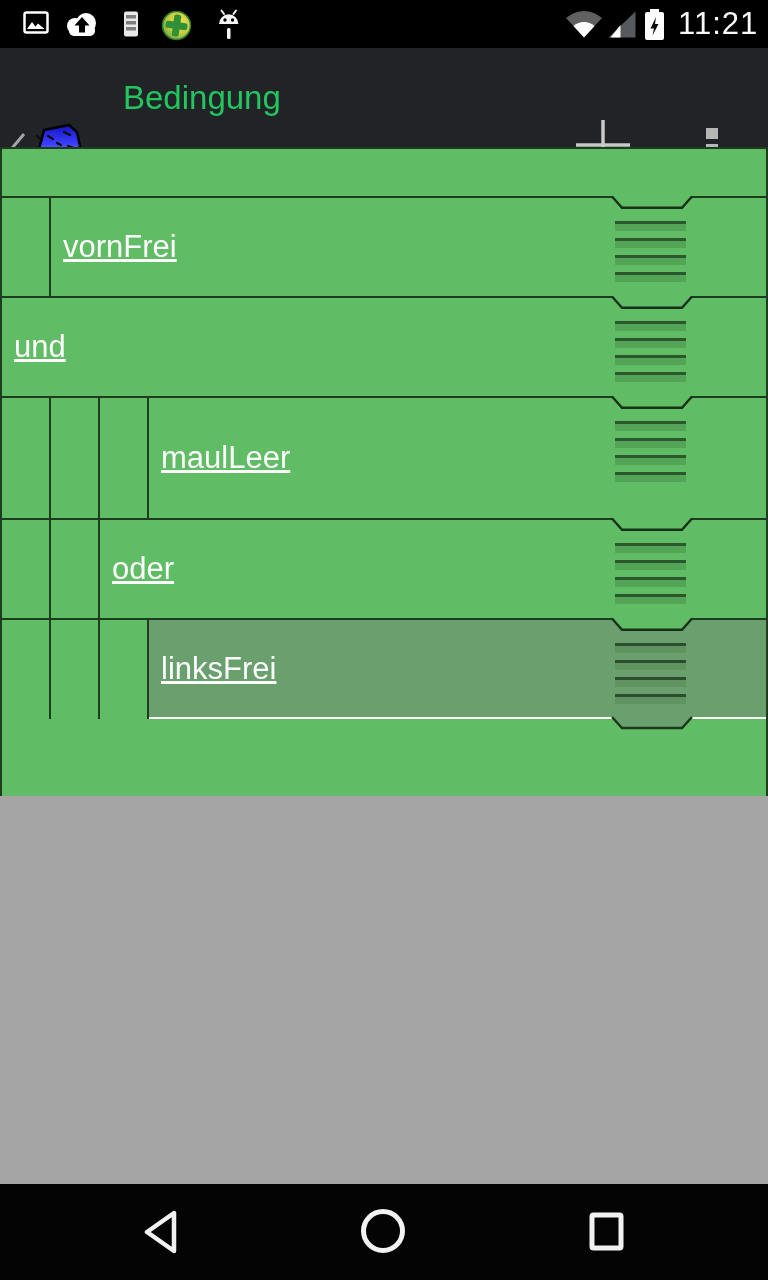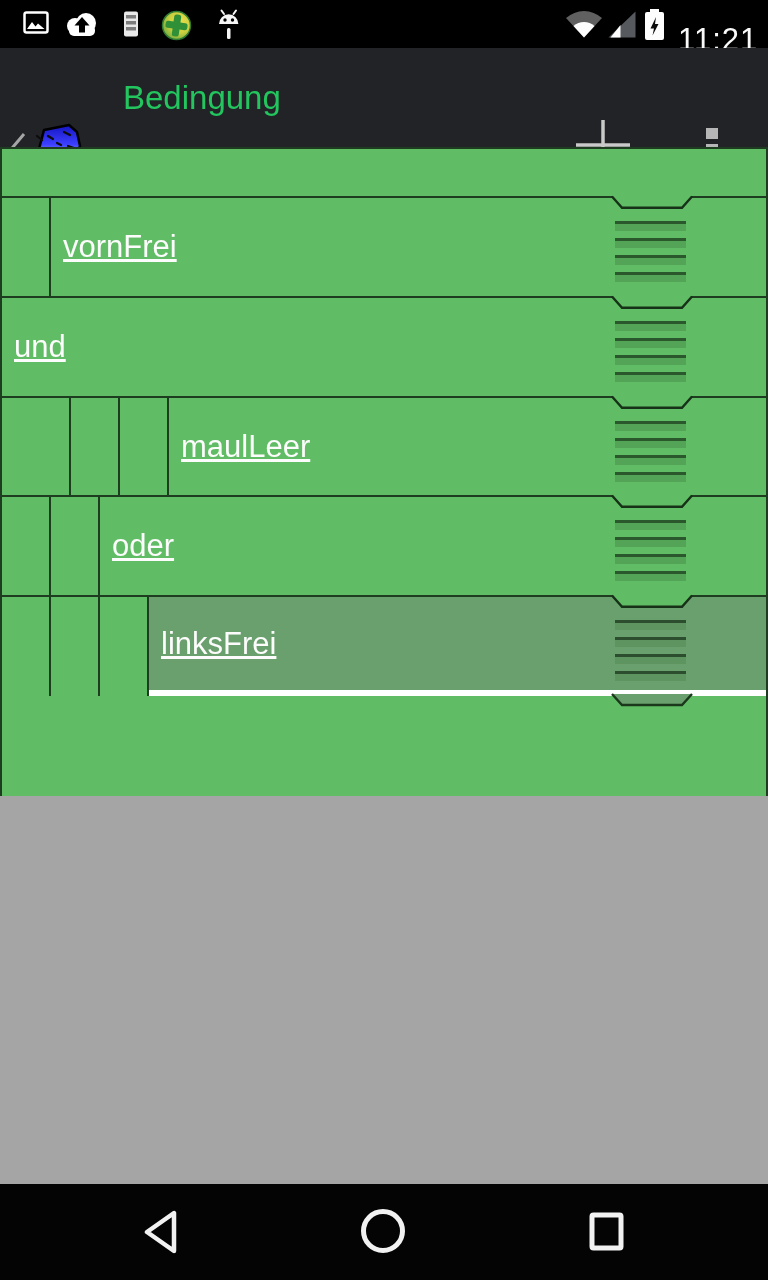--- a/index.html
+++ b/index.html
@@ -2,46 +2,46 @@
 <html><head>
 <meta charset="utf-8">
 <style>
   html,body{margin:0;padding:0;background:#333;}
   .screen{position:relative;width:768px;height:1280px;background:#a5a5a5;overflow:hidden;
           font-family:"Liberation Sans",sans-serif;}
 
   
   .statusbar{position:absolute;top:0;left:0;width:768px;height:48px;background:#000;}
   .sb-icon{position:absolute;top:11px;}
-  .sb-time{position:absolute;top:16px;left:678px;height:48px;line-height:48px;
+  .sb-time{position:absolute;top:0;left:678px;height:48px;line-height:48px;
            color:#fafafa;font-size:31px;letter-spacing:1px;}
 
   
   .appbar{position:absolute;top:48px;left:0;width:768px;height:99px;background:#212326;}
   .chevron{position:absolute;left:8px;top:83px;}
   .appicon{position:absolute;left:33px;top:73px;}
   .apptitle{position:absolute;left:99px;top:0;height:99px;line-height:99px;
             color:#22c55e;font-size:33px;margin-left:24px;}
   .plusbtn{position:absolute;left:574px;top:71px;width:58px;height:54px;}
   .overflowbtn{position:absolute;left:698px;top:72px;width:30px;height:56px;}
   .overflowbtn .dot{position:absolute;left:8px;width:12px;height:11px;background:#b6b6b6;}
   .overflowbtn .d1{top:8px;} .overflowbtn .d2{top:24px;} .overflowbtn .d3{top:40px;}
 
   
   .tree{position:absolute;top:147px;left:0;width:768px;height:649px;box-sizing:border-box;
         background:#61bd65;border:2px solid #1e3c1f;border-bottom:none;}
   .row{position:relative;box-sizing:border-box;display:flex;border-top:2px solid #1e3c1f;}
   .row.first{border-top:none;height:47px;}
   .r-vornfrei,.r-und,.r-nicht,.r-oder{height:100px;}
-  .r-maulleer{height:99px;padding-left:20px;}
+  .r-maulleer{height:122px;}
   .r-linksfrei{height:101px;}
   .strip{width:47px;flex:none;border-right:2px solid #1e3c1f;}
   .block{flex:1;display:flex;align-items:center;position:relative;min-width:0;}
   .row.sel .block{background:#6aa06d;}
-  .r-linksfrei .block{border-bottom:6px solid #ffffff;}
+  .r-linksfrei .block{border-bottom:2px solid #ffffff;}
   .lbl{padding-left:12px;font-size:31px;color:#fcfcfc;white-space:nowrap;text-decoration:underline;}
 
   
   .handle{position:absolute;left:613px;top:23px;width:71px;}
   .handle i{display:block;height:7px;margin-bottom:7px;background:#54a458;
             border-top:3px solid #2b572d;}
   .row.sel .handle i{background:#5d945f;border-top-color:#2c4e2e;}
 
   
   .notch{position:absolute;left:611px;top:-2px;width:78px;height:14px;overflow:visible;}

